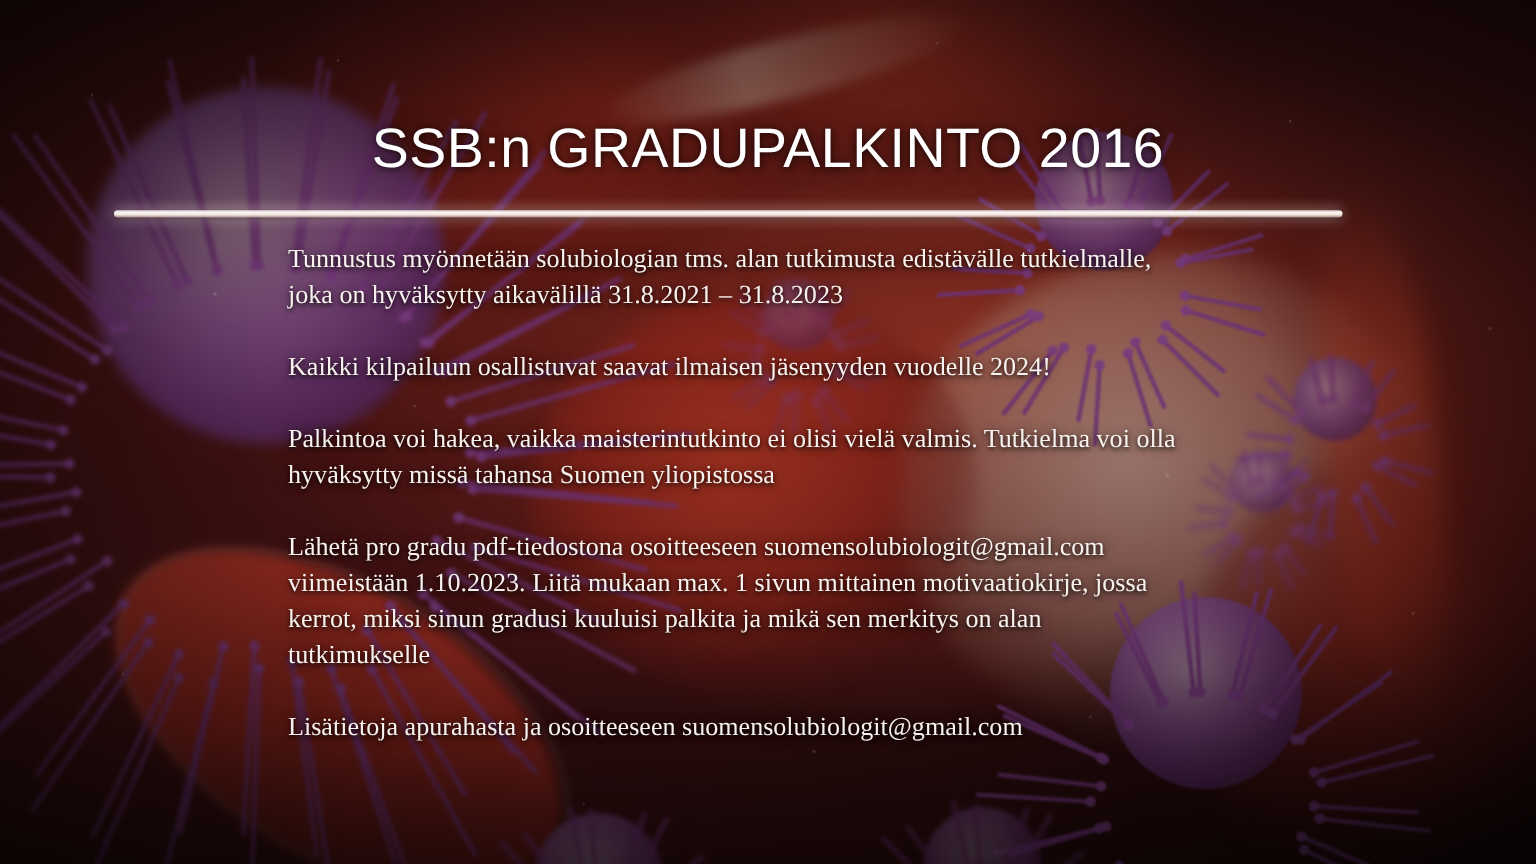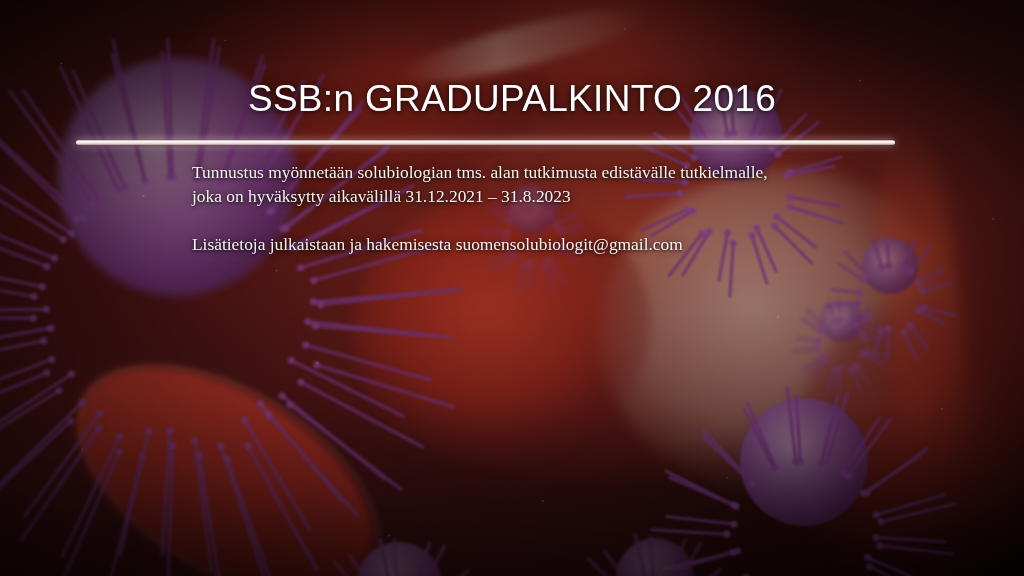--- a/index.html
+++ b/index.html
@@ -536,18 +536,25 @@
   <div class="bg-layer bg-vignette"></div>
 
   <div class="content">
 
     <div class="slide-title">SSB:n GRADUPALKINTO 2016</div>
 
     <div class="divider"></div>
 
     <div class="body-text">
       <p>Tunnustus myönnetään solubiologian tms. alan tutkimusta edistävälle tutkielmalle,
-joka on hyväksytty aikavälillä 31.12.2021 – 31.8.2023</p>
-      <p>Lisätietoja julkaistaan ja hakemisesta suomensolubiologit@gmail.com</p>
+joka on hyväksytty aikavälillä 31.8.2021 – 31.8.2023</p>
+      <p>Kaikki kilpailuun osallistuvat saavat ilmaisen jäsenyyden vuodelle 2024!</p>
+      <p>Palkintoa voi hakea, vaikka maisterintutkinto ei olisi vielä valmis. Tutkielma voi olla
+hyväksytty missä tahansa Suomen yliopistossa</p>
+      <p>Lähetä pro gradu pdf-tiedostona osoitteeseen suomensolubiologit@gmail.com
+viimeistään 1.10.2023. Liitä mukaan max. 1 sivun mittainen motivaatiokirje, jossa
+kerrot, miksi sinun gradusi kuuluisi palkita ja mikä sen merkitys on alan
+tutkimukselle</p>
+      <p>Lisätietoja apurahasta ja osoitteeseen suomensolubiologit@gmail.com</p>
     </div>
 
   </div>
 </div>
 
 </body></html>

